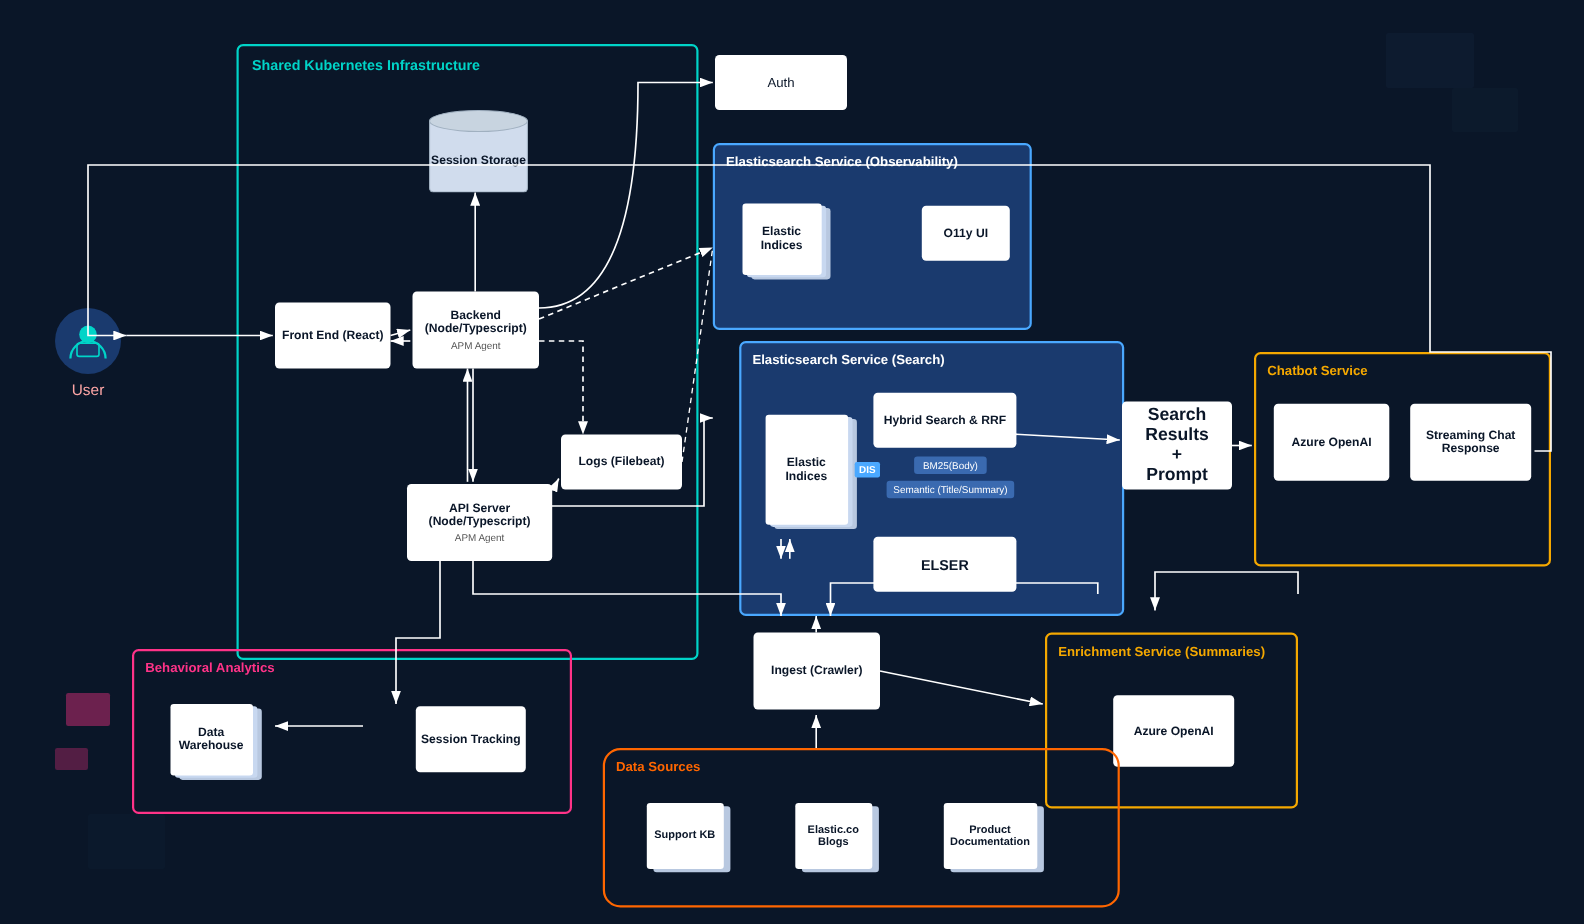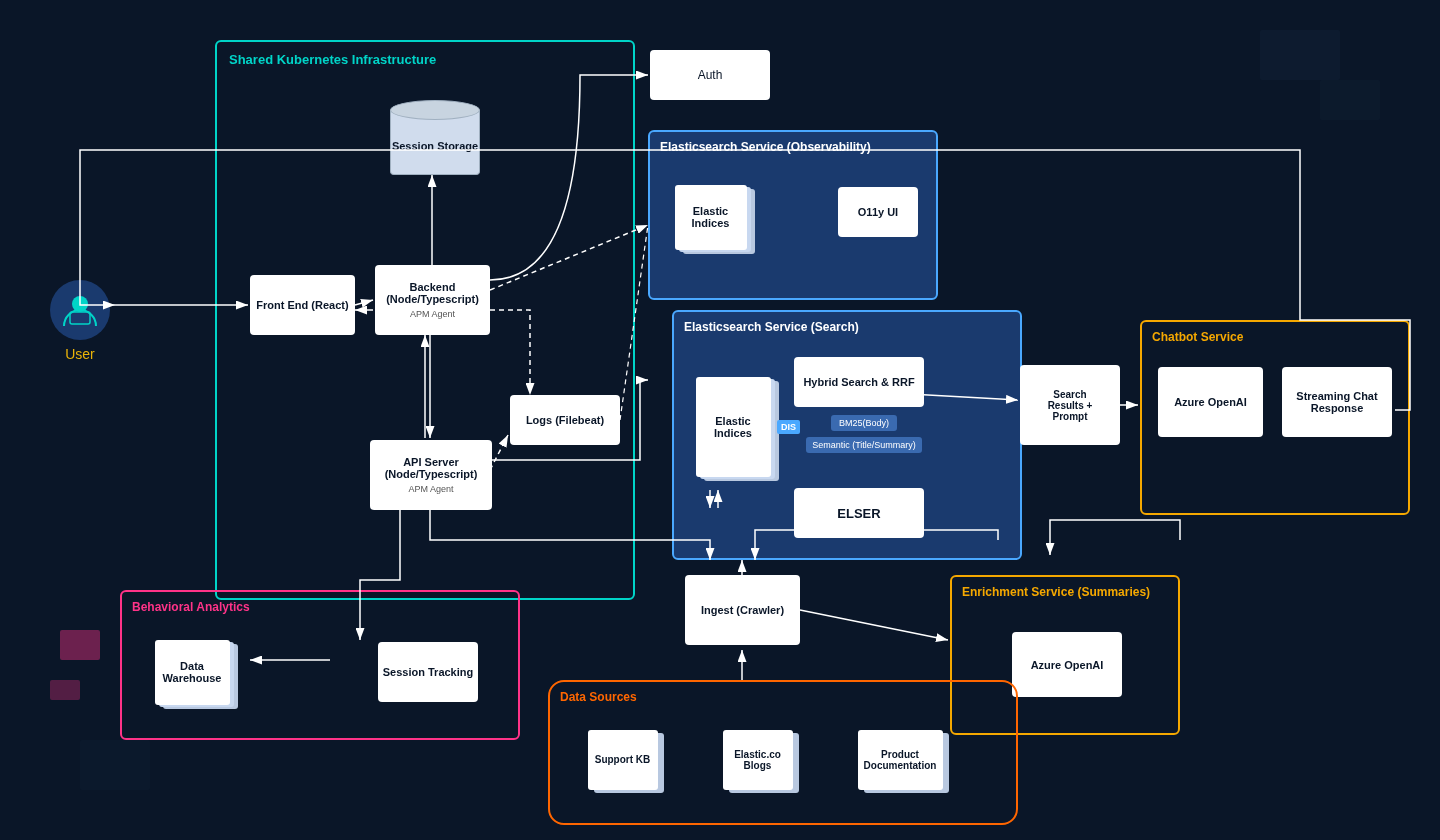--- a/index.html
+++ b/index.html
@@ -109,21 +109,21 @@
     .user-icon {
       width: 60px;
       height: 60px;
       background: #1a3a6e;
       border-radius: 50%;
       display: flex;
       align-items: center;
       justify-content: center;
     }
     .user-label {
-      color: #eab308;
+      color: #fca5a5;
       font-size: 14px;
     }
     
     .noise-spot {
       position: absolute;
       background: rgba(100,150,200,0.15);
       border-radius: 2px;
     }
   </style>
 </head>
@@ -160,21 +160,21 @@
 
   <div class="box box-white" style="left:375px;top:265px;width:115px;height:70px;flex-direction:column;">
     <span style="font-size:11px;font-weight:600;color:#0a1628;text-align:center;">Backend (Node/Typescript)</span>
     <div style="font-size:9px;color:#555;margin-top:4px;">APM Agent</div>
   </div>
 
   <div class="box box-white" style="left:510px;top:395px;width:110px;height:50px;">
     <span style="font-size:11px;font-weight:600;color:#0a1628;">Logs (Filebeat)</span>
   </div>
 
-  <div class="box box-white" style="left:370px;top:440px;width:122px;height:70px;flex-direction:column;">
+  <div class="box box-white" style="left:370px;top:440px;width:132px;height:70px;flex-direction:column;">
     <span style="font-size:11px;font-weight:600;color:#0a1628;text-align:center;">API Server (Node/Typescript)</span>
     <div style="font-size:9px;color:#555;margin-top:4px;">APM Agent</div>
   </div>
 
   <div class="box box-blue-dark" style="left:648px;top:130px;width:290px;height:170px;">
     <div class="box-label">Elasticsearch Service (Observability)</div>
 
     <div style="position:absolute;left:18px;top:45px;display:flex;align-items:center;justify-content:center;">
       <div style="position:relative;width:85px;height:80px;display:flex;align-items:center;justify-content:center;">
         <div style="position:absolute;background:#b8c8e0;border-radius:3px;width:72px;height:65px;transform:translateX(8px) translateY(4px);"></div>
@@ -209,21 +209,21 @@
         <div style="background:#3a6ab0;color:white;font-size:9px;padding:3px 8px;border-radius:3px;">BM25(Body)</div>
         <div style="background:#3a6ab0;color:white;font-size:9px;padding:3px 6px;border-radius:3px;">Semantic (Title/Summary)</div>
       </div>
     </div>
 
     <div class="box box-white" style="position:absolute;left:120px;bottom:20px;width:130px;height:50px;font-size:13px;font-weight:700;">
       <span>ELSER</span>
     </div>
   </div>
 
-  <div class="box box-white" style="left:1020px;top:365px;width:100px;height:80px;flex-direction:column;font-size:10px;font-weight:600;text-align:center;padding:18px;">
+  <div class="box box-white" style="left:1020px;top:365px;width:100px;height:80px;flex-direction:column;font-size:16px;font-weight:600;text-align:center;padding:18px;">
     <span>Search Results + Prompt</span>
   </div>
 
   <div class="box box-yellow" style="left:1140px;top:320px;width:270px;height:195px;">
     <div class="box-label-yellow">Chatbot Service</div>
 
     <div class="box box-white" style="position:absolute;left:16px;top:45px;width:105px;height:70px;font-size:11px;font-weight:600;">
       <span>Azure OpenAI</span>
     </div>
 

